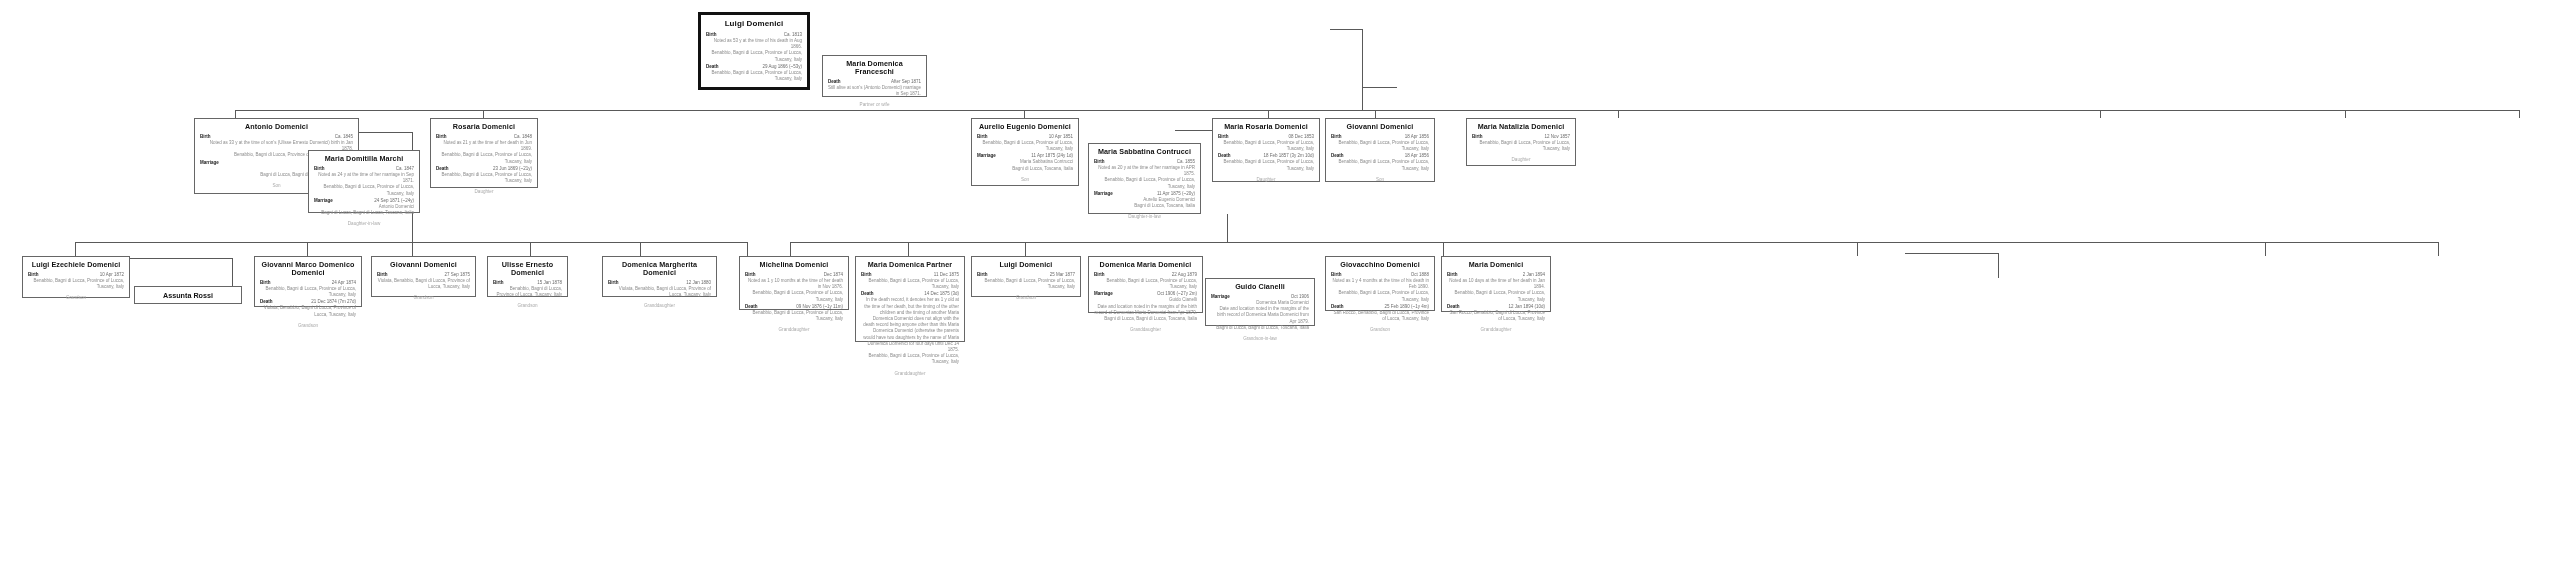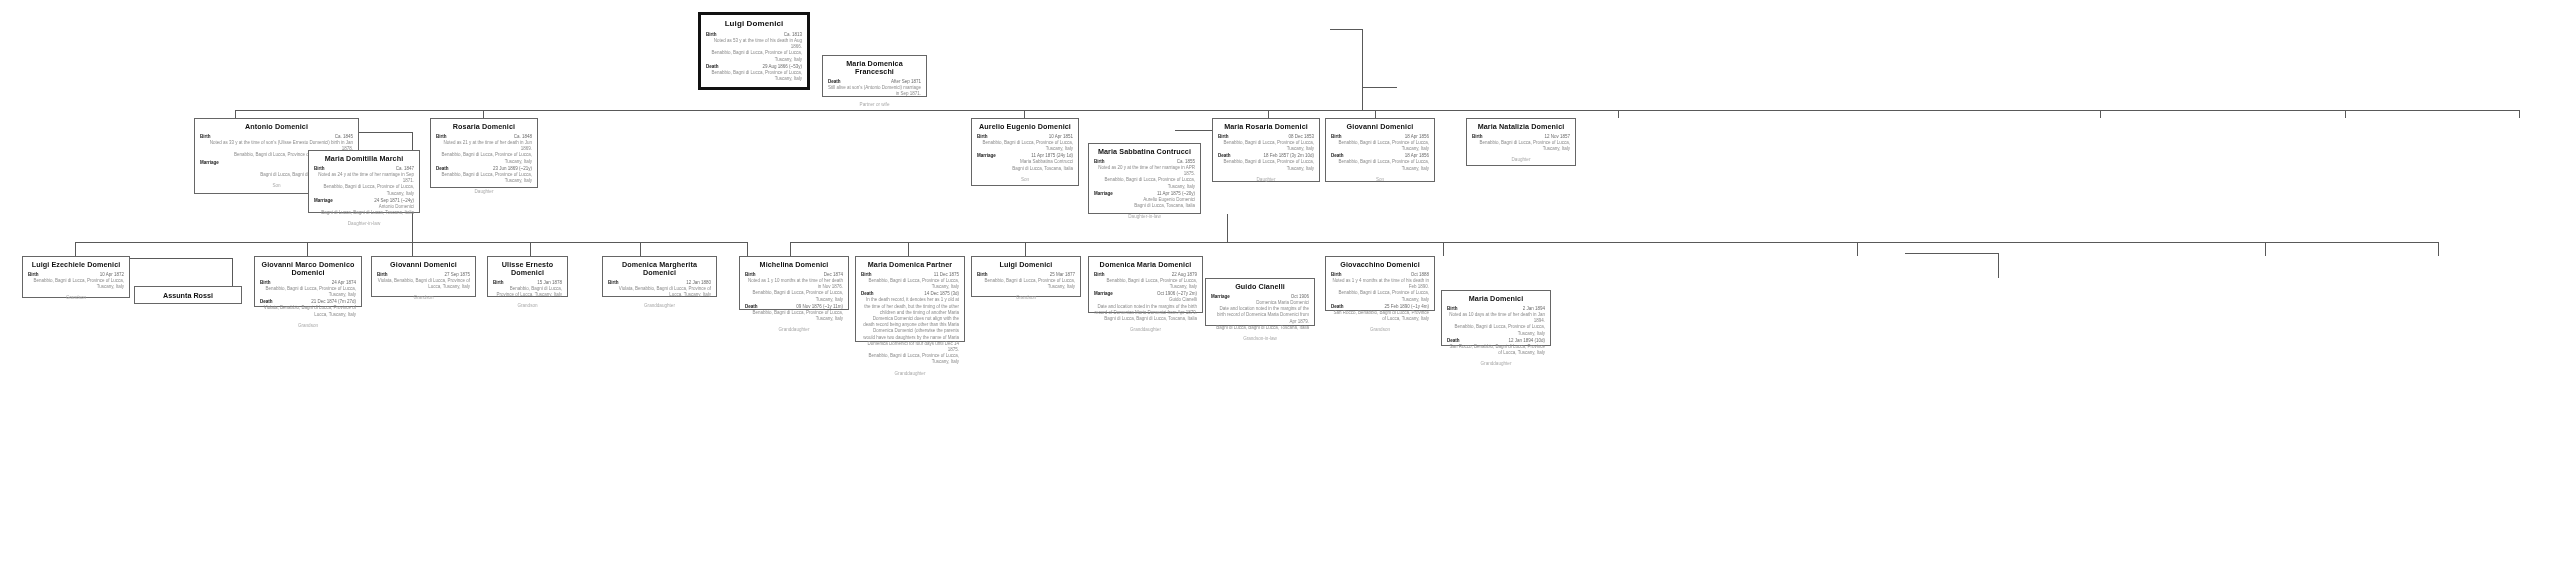--- a/index.html
+++ b/index.html
@@ -459,21 +459,21 @@
     <div class="evt">
       <div class="row1">
         <span class="lbl">Death</span>
         <span class="val">25 Feb 1890 (~1y 4m)</span>
       </div>
       <span class="det">San Rocco, Benabbio, Bagni di Lucca, Province of Lucca, Tuscany, Italy</span>
     </div>
     <span class="rel">Grandson</span>
   </div>
 
-  <div class="card" style="left:1441px;top:256px;width:110px;height:56px;margin-top:34px;">
+  <div class="card" style="left:1441px;top:256px;width:110px;height:56px;">
     <div class="nm">Maria Domenici</div>
     <div class="evt">
       <div class="row1">
         <span class="lbl">Birth</span>
         <span class="val">2 Jan 1894</span>
       </div>
       <span class="det">Noted as 10 days at the time of her death in Jan 1894.</span>
       <span class="det">Benabbio, Bagni di Lucca, Province of Lucca, Tuscany, Italy</span>
     </div>
     <div class="evt">

